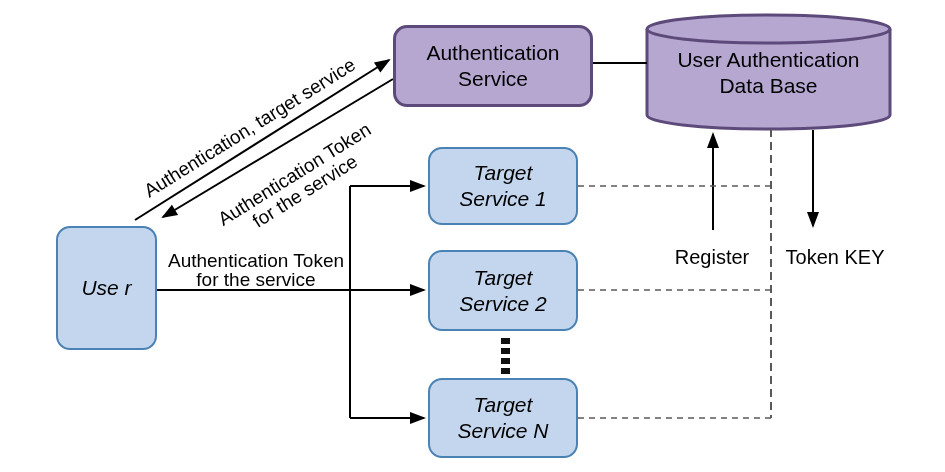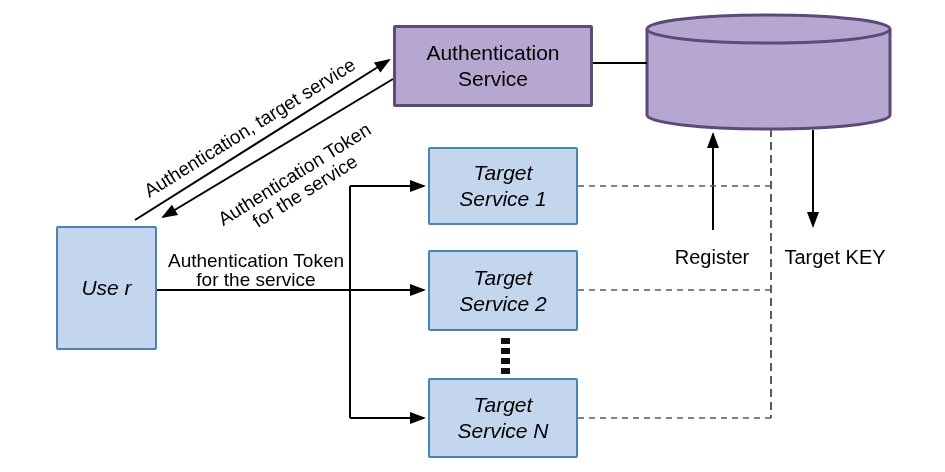--- a/index.html
+++ b/index.html
@@ -17,21 +17,21 @@
   .node {
     position: absolute;
     box-sizing: border-box;
     display: flex;
     align-items: center;
     justify-content: center;
     text-align: center;
     white-space: pre-line;
     font-size: 21px;
     line-height: 26px;
-    border-radius: 2px;
+    border-radius: 14px;
   }
   .node.purple { background: #b5a7d0; border: 3px solid #5d4a7a; }
   .node.blue   { background: #c3d6ee; border: 2px solid #4a82b4; font-style: italic; }
 
   .cyl-label {
     position: absolute;
     display: flex;
     align-items: center;
     justify-content: center;
     text-align: center;
@@ -105,20 +105,22 @@
     <path d="M578,290 L771,290" stroke="#595959" stroke-width="1.7" stroke-dasharray="6 5" fill="none"></path>
     <path d="M578,418 L771,418" stroke="#595959" stroke-width="1.7" stroke-dasharray="6 5" fill="none"></path>
     <path d="M771,129 L771,418" stroke="#595959" stroke-width="2" stroke-dasharray="8 5" fill="none"></path>
   </svg>
 
   <div class="node purple" id="auth-box">
     <span>Authentication
 Service</span>
   </div>
 
+  <div class="cyl-label" id="db-label">User Authentication
+Data Base</div>
 
   <div class="node blue" id="user-box">
     <span>Use r</span>
   </div>
 
   <div class="node blue" id="ts1-box">
     <span>Target
 Service 1</span>
   </div>
 
@@ -135,21 +137,21 @@
   <div class="edge-label rot" id="lbl-u2a">Authentication, target service</div>
 
   <div class="edge-label rot" id="lbl-a2u">Authentication Token
 for the service</div>
 
   <div class="edge-label" id="lbl-token">Authentication Token
 for the service</div>
 
   <div class="edge-label big" id="lbl-reg">Register</div>
 
-  <div class="edge-label big" id="lbl-key">Target KEY</div>
+  <div class="edge-label big" id="lbl-key">Token KEY</div>
 
   <div class="ellipsis" id="dots">
     <span></span>
       <span></span>
       <span></span>
       <span></span>
   </div>
 
 </div>
 

